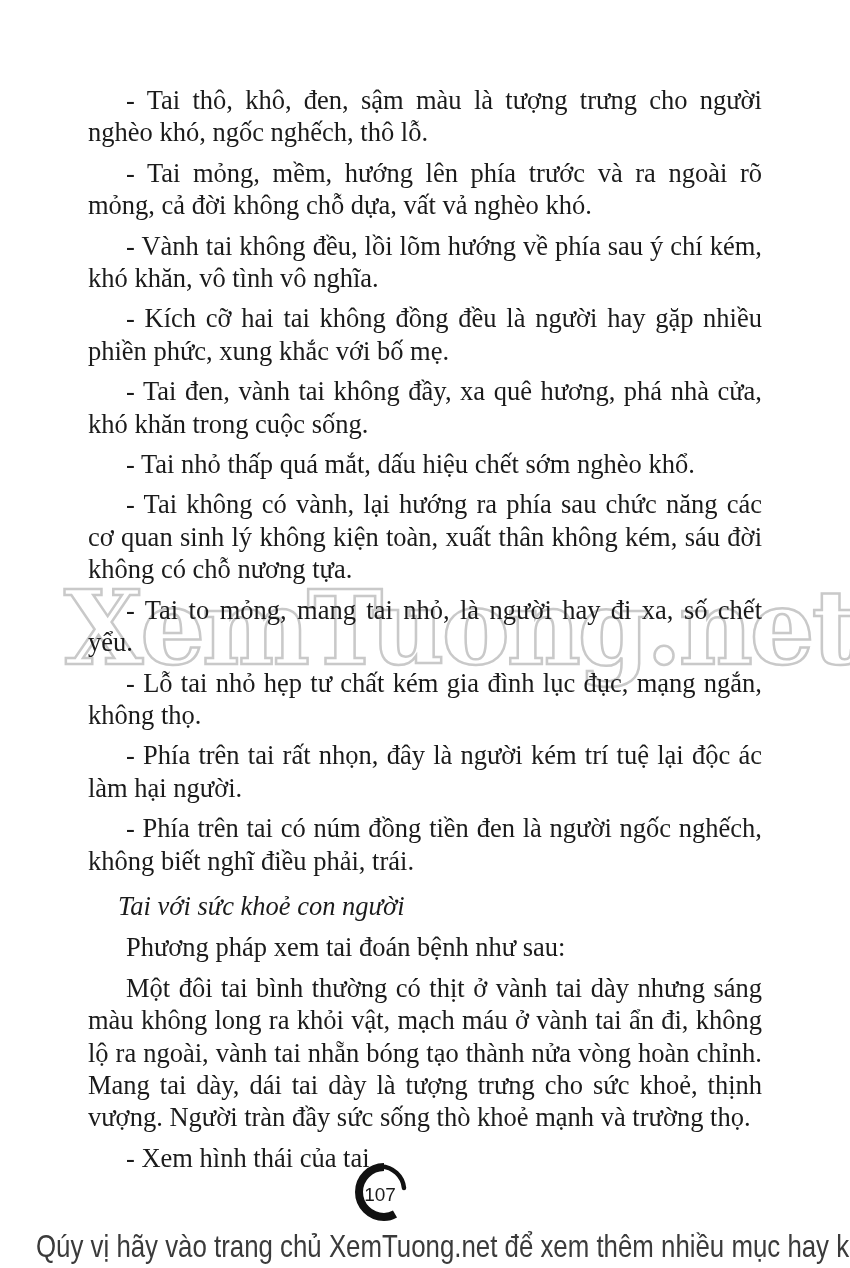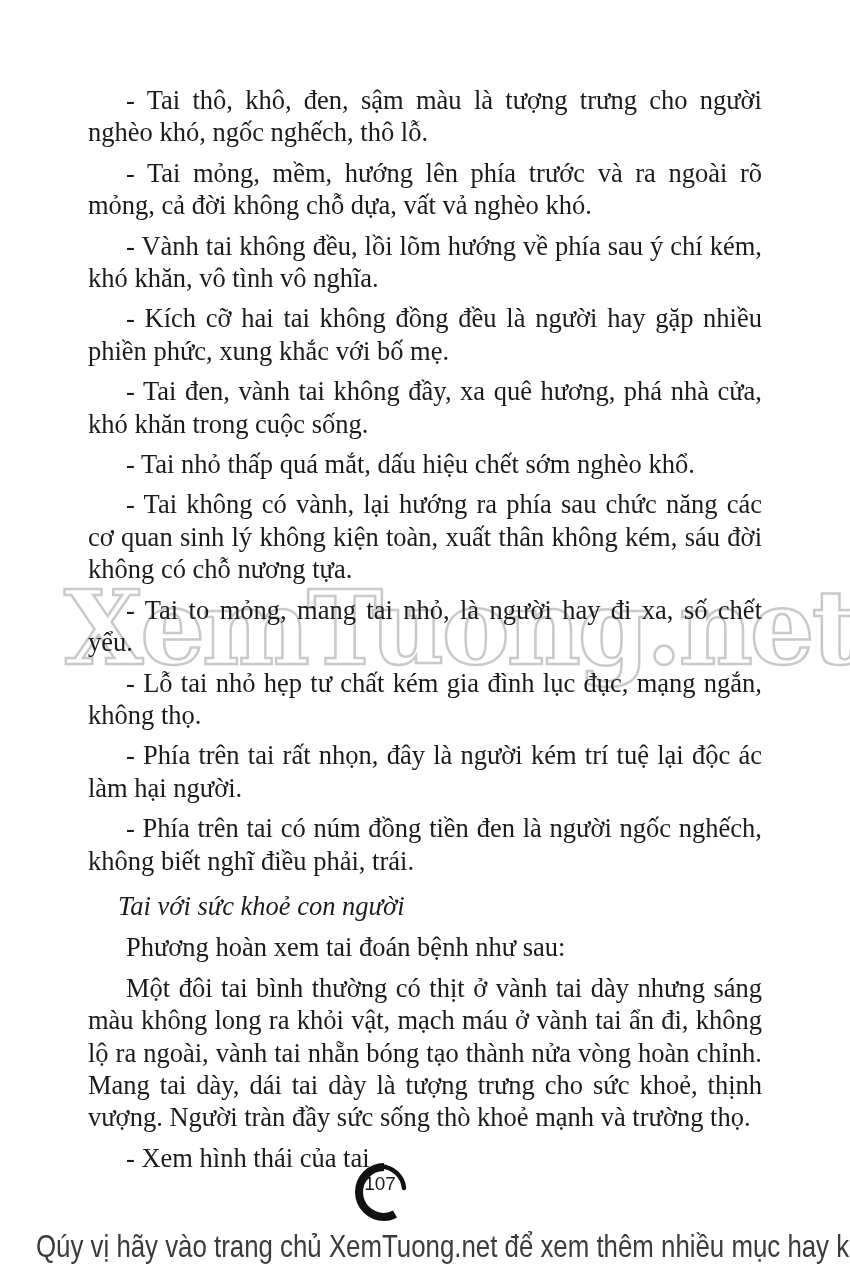--- a/index.html
+++ b/index.html
@@ -57,21 +57,21 @@
   }
   .page-badge{
     position:absolute;
     left:354px;top:1163px;
     width:60px;height:60px;
     z-index:2;
   }
   .page-badge svg{position:absolute;left:0;top:0;}
   .page-number{
     position:absolute;
-    left:0;top:10px;width:52px;
+    left:0;top:21px;width:52px;
     text-align:center;
     font-family:"Liberation Sans", sans-serif;
     font-size:19px;
     color:var(--ink);
   }
   .footer-bar{
     position:absolute;
     left:36px;top:1228px;
     width:950px;
     font-family:"Liberation Sans", sans-serif;
@@ -99,21 +99,21 @@
         <p>- Tai đen, vành tai không đầy, xa quê hương, phá nhà cửa, khó khăn trong cuộc sống.</p>
         <p>- Tai nhỏ thấp quá mắt, dấu hiệu chết sớm nghèo khổ.</p>
         <p>- Tai không có vành, lại hướng ra phía sau chức năng các cơ quan sinh lý không kiện toàn, xuất thân không kém, sáu đời không có chỗ nương tựa.</p>
         <p>- Tai to mỏng, mang tai nhỏ, là người hay đi xa, số chết yểu.</p>
         <p>- Lỗ tai nhỏ hẹp tư chất kém gia đình lục đục, mạng ngắn, không thọ.</p>
         <p>- Phía trên tai rất nhọn, đây là người kém trí tuệ lại độc ác làm hại người.</p>
         <p>- Phía trên tai có núm đồng tiền đen là người ngốc nghếch, không biết nghĩ điều phải, trái.</p>
       </div>
     <p class="section-heading">Tai với sức khoẻ con người</p>
     <div>
-        <p>Phương hoàn xem tai đoán bệnh như sau:</p>
+        <p>Phương pháp xem tai đoán bệnh như sau:</p>
         <p>Một đôi tai bình thường có thịt ở vành tai dày nhưng sáng màu không long ra khỏi vật, mạch máu ở vành tai ẩn đi, không lộ ra ngoài, vành tai nhẵn bóng tạo thành nửa vòng hoàn chỉnh. Mang tai dày, dái tai dày là tượng trưng cho sức khoẻ, thịnh vượng. Người tràn đầy sức sống thò khoẻ mạnh và trường thọ.</p>
         <p>- Xem hình thái của tai</p>
       </div>
   </div>
 
   <span class="stray-mark">,</span>
 
   <div class="page-badge">
     <svg width="60" height="60" viewBox="0 0 60 60">
 

